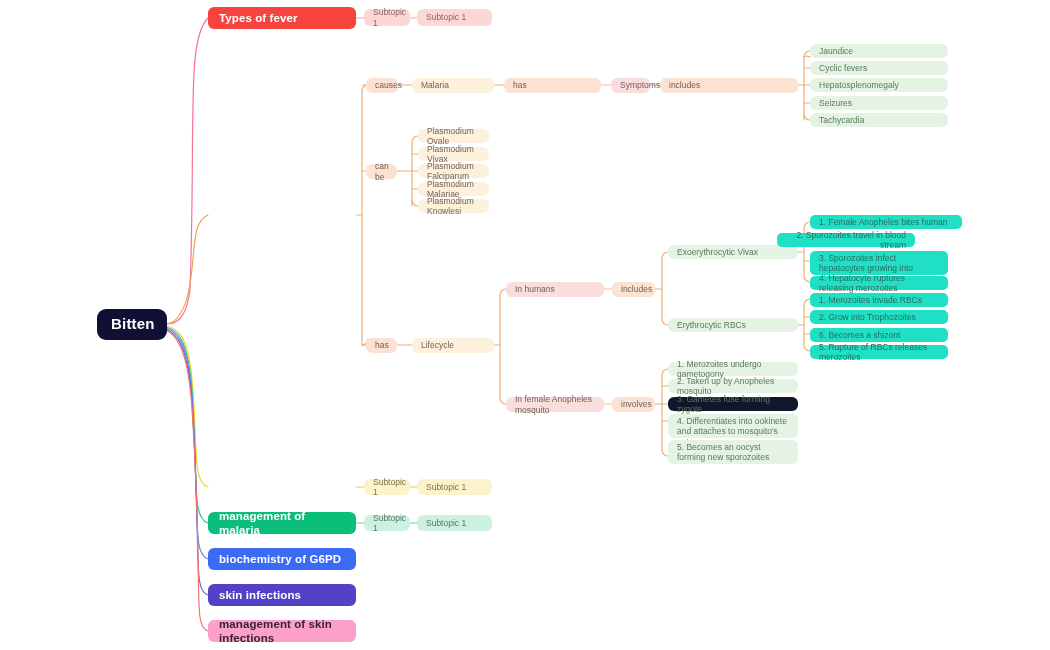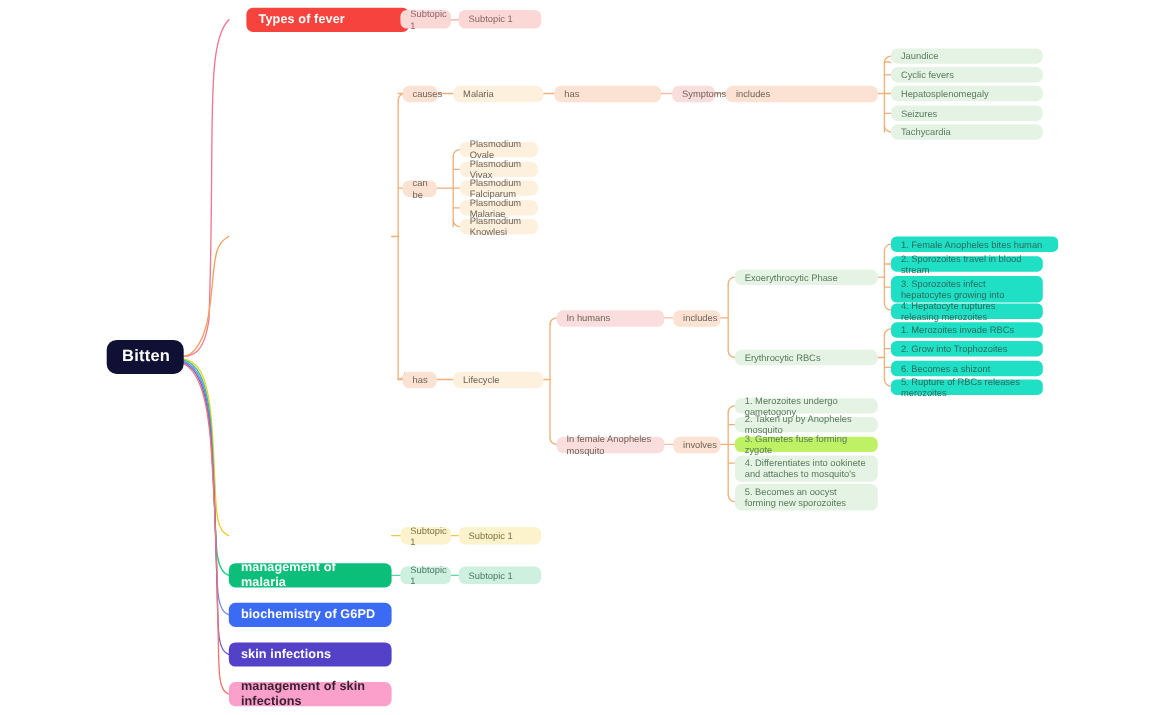--- a/index.html
+++ b/index.html
@@ -160,21 +160,21 @@
       <path d="M356 487 L 364 487" stroke="#e8c84a"></path>
       <path d="M409 487 L 417 487" stroke="#e8c84a"></path>
 
       <path d="M356 523 L 364 523" stroke="#5fd2ab"></path>
       <path d="M409 523 L 417 523" stroke="#5fd2ab"></path>
     </g>
   </svg>
 
   <div class="node n-root" style="left:97px;top:309px;width:70px;height:31px;">Bitten</div>
 
-  <div class="node n-main" style="left:224px;top:7px;width:148px;height:22px;background:#f6433e;">Types of fever</div>
+  <div class="node n-main" style="left:208px;top:7px;width:148px;height:22px;background:#f6433e;">Types of fever</div>
   <div class="node n-soft" style="left:364px;top:9px;width:46px;height:17px;background:#fbd7d5;color:#8a6663;">Subtopic 1</div>
   <div class="node n-soft" style="left:417px;top:9px;width:75px;height:17px;background:#fbd7d5;color:#8a6663;">Subtopic 1</div>
 
 
   <div class="node n-soft" style="left:366px;top:78px;width:32px;height:15px;background:#fbe2d2;">causes</div>
   <div class="node n-soft" style="left:412px;top:78px;width:82px;height:15px;background:#fdf0dc;">Malaria</div>
   <div class="node n-soft" style="left:504px;top:78px;width:97px;height:15px;background:#fbe2d2;">has</div>
   <div class="node n-soft" style="left:611px;top:78px;width:39px;height:15px;background:#fadedd;">Symptoms</div>
   <div class="node n-soft" style="left:660px;top:78px;width:138px;height:15px;background:#fbe2d2;">includes</div>
 
@@ -190,39 +190,39 @@
   <div class="node n-soft" style="left:418px;top:164px;width:71px;height:14px;background:#fdf0dc;">Plasmodium Falciparum</div>
   <div class="node n-soft" style="left:418px;top:182px;width:71px;height:14px;background:#fdf0dc;">Plasmodium Malariae</div>
   <div class="node n-soft" style="left:418px;top:199px;width:71px;height:14px;background:#fdf0dc;">Plasmodium Knowlesi</div>
 
   <div class="node n-soft" style="left:366px;top:338px;width:31px;height:15px;background:#fbe2d2;">has</div>
   <div class="node n-soft" style="left:412px;top:338px;width:82px;height:15px;background:#fdf0dc;">Lifecycle</div>
 
   <div class="node n-soft" style="left:506px;top:282px;width:98px;height:15px;background:#fadedd;">In humans</div>
   <div class="node n-soft" style="left:612px;top:282px;width:43px;height:15px;background:#fbe2d2;">includes</div>
 
-  <div class="node n-soft" style="left:668px;top:245px;width:130px;height:14px;background:#e4f3e4;color:#5a7a5c;">Exoerythrocytic Phase</div>
+  <div class="node n-soft" style="left:668px;top:245px;width:130px;height:14px;background:#e4f3e4;color:#5a7a5c;">Exoerythrocytic Vivax</div>
   <div class="node n-soft" style="left:668px;top:318px;width:130px;height:14px;background:#e4f3e4;color:#5a7a5c;">Erythrocytic RBCs</div>
 
   <div class="node n-teal" style="left:810px;top:215px;width:152px;height:14px;">1. Female Anopheles bites human</div>
-  <div class="node n-teal" style="left:810px;top:233px;width:138px;height:14px;">2. Sporozoites travel in blood stream</div>
+  <div class="node n-teal" style="left:777px;top:233px;width:138px;height:14px;text-align:right;">2. Sporozoites travel in blood stream</div>
   <div class="node n-teal" style="left:810px;top:251px;width:138px;height:24px;align-items:flex-start;padding-top:2px;">3. Sporozoites infect hepatocytes growing into shizonts</div>
   <div class="node n-teal" style="left:810px;top:276px;width:138px;height:14px;">4. Hepatocyte ruptures releasing merozoites</div>
 
   <div class="node n-teal" style="left:810px;top:293px;width:138px;height:14px;">1. Merozoites invade RBCs</div>
   <div class="node n-teal" style="left:810px;top:310px;width:138px;height:14px;">2. Grow into Trophozoites</div>
   <div class="node n-teal" style="left:810px;top:328px;width:138px;height:14px;">6. Becomes a shizont</div>
   <div class="node n-teal" style="left:810px;top:345px;width:138px;height:14px;">5. Rupture of RBCs releases merozoites</div>
 
   <div class="node n-soft" style="left:506px;top:397px;width:98px;height:15px;background:#fadedd;">In female Anopheles mosquito</div>
   <div class="node n-soft" style="left:612px;top:397px;width:43px;height:15px;background:#fbe2d2;">involves</div>
 
   <div class="node n-soft" style="left:668px;top:362px;width:130px;height:14px;background:#e4f3e4;color:#5a7a5c;">1. Merozoites undergo gametogony</div>
   <div class="node n-soft" style="left:668px;top:379px;width:130px;height:14px;background:#e4f3e4;color:#5a7a5c;">2. Taken up by Anopheles mosquito</div>
-  <div class="node n-soft" style="left:668px;top:397px;width:130px;height:14px;background:#bef264;color:#5a7a5c;">3. Gametes fuse forming zygote</div>
+  <div class="node n-soft" style="left:668px;top:397px;width:130px;height:14px;background:#0f172a;color:#5a7a5c;">3. Gametes fuse forming zygote</div>
   <div class="node n-soft" style="left:668px;top:414px;width:130px;height:24px;background:#e4f3e4;color:#5a7a5c;align-items:flex-start;padding-top:2px;">4. Differentiates into ookinete and attaches to mosquito's gut</div>
   <div class="node n-soft" style="left:668px;top:440px;width:130px;height:24px;background:#e4f3e4;color:#5a7a5c;align-items:flex-start;padding-top:2px;">5. Becomes an oocyst forming new sporozoites</div>
 
   <div class="node n-soft" style="left:364px;top:479px;width:46px;height:16px;background:#fcf2cb;color:#7e7344;">Subtopic 1</div>
   <div class="node n-soft" style="left:417px;top:479px;width:75px;height:16px;background:#fcf2cb;color:#7e7344;">Subtopic 1</div>
 
   <div class="node n-main" style="left:208px;top:512px;width:148px;height:22px;background:#0bbf7a;">management of malaria</div>
   <div class="node n-soft" style="left:364px;top:515px;width:46px;height:16px;background:#cdf0df;color:#4c7a68;">Subtopic 1</div>
   <div class="node n-soft" style="left:417px;top:515px;width:75px;height:16px;background:#cdf0df;color:#4c7a68;">Subtopic 1</div>
 

